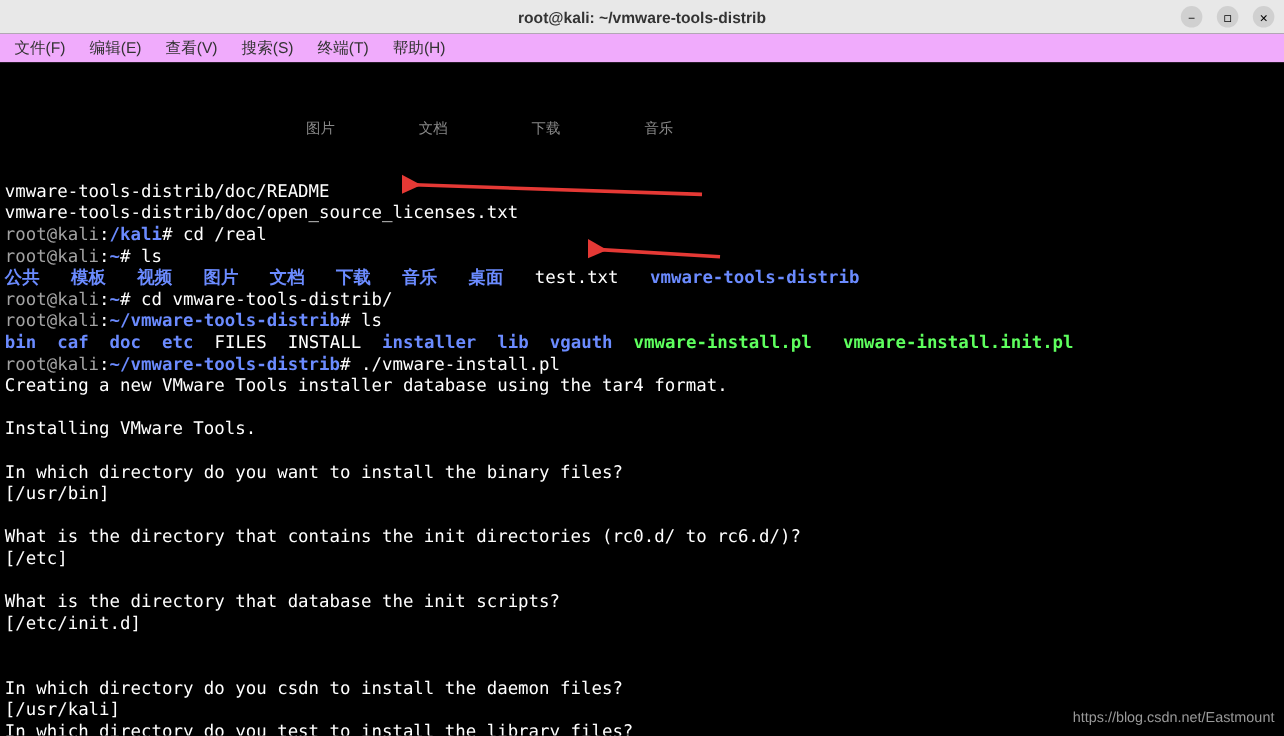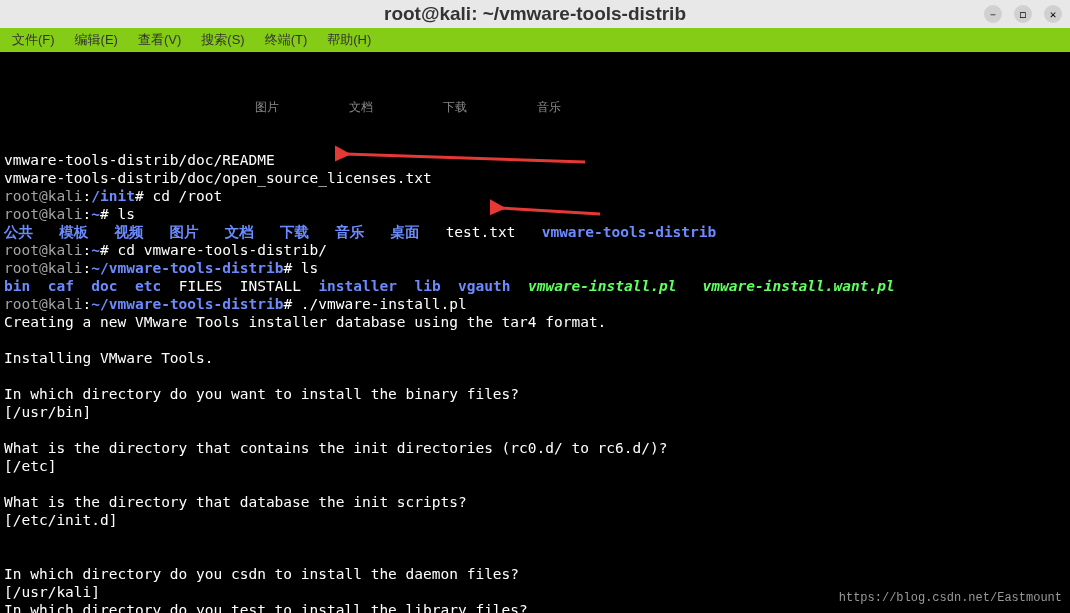--- a/index.html
+++ b/index.html
@@ -14,21 +14,21 @@
     .titlebar {
       height: 28px;
       background: #e8e8e8;
       display: flex;
       align-items: center;
       justify-content: center;
       position: relative;
     }
     .title-text {
       font-family: sans-serif;
-      font-size: 19px;
+      font-size: 13px;
       font-weight: bold;
       color: #333;
     }
     .window-controls {
       position: absolute;
       right: 8px;
       display: flex;
       gap: 12px;
     }
     .win-btn {
@@ -37,21 +37,21 @@
       border-radius: 50%;
       background: #d0d0d0;
       display: flex;
       align-items: center;
       justify-content: center;
       font-size: 11px;
       cursor: pointer;
     }
     .menubar {
       height: 24px;
-      background: #84cc16;
+      background: #f0abfc;
       display: flex;
       align-items: center;
       padding: 0 6px;
       gap: 8px;
       font-family: sans-serif;
       font-size: 13px;
       color: #333;
     }
     .menu-item { padding: 2px 6px; cursor: pointer; }
     .terminal {
@@ -60,21 +60,21 @@
       padding: 9px 4px;
       font-size: 14.5px;
       line-height: 18px;
       white-space: pre;
       font-family: "DejaVu Sans Mono", monospace;
       position: relative;
       height: calc(100% - 52px);
     }
     .red { color: #a3a3a3; }
     .blue { color: #6b8bff; font-weight: bold; }
-    .green { color: #5eff5e; font-weight: bold; font-style: italic; }
+    .green { color: #5eff5e; font-weight: bold; }
     .white { color: #ffffff; }
     .faded {
       position: absolute;
       top: 0;
       left: 0;
       right: 0;
       color: #888;
       pointer-events: none;
       z-index: 0;
       font-family: sans-serif;
@@ -93,21 +93,21 @@
     .arrow {
       position: absolute;
       pointer-events: none;
       z-index: 2;
     }
     .watermark {
       position: absolute;
       bottom: 6px;
       right: 8px;
       color: #999;
-      font-family: Liberation Mono, monospace;
+      font-family: Liberation Sans, sans-serif;
       font-size: 12px;
     }
   </style>
 </head>
 <body>
 
 <div class="titlebar">
   <span class="title-text">root@kali: ~/vmware-tools-distrib</span>
   <div class="window-controls">
     <div class="win-btn">－</div>
@@ -131,26 +131,26 @@
       <span>图片</span>
       <span>文档</span>
       <span>下载</span>
       <span>音乐</span>
     </div>
   </div>
 
   <div class="term-content">
 <span class="white">vmware-tools-distrib/doc/README</span>
 <span class="white">vmware-tools-distrib/doc/open_source_licenses.txt</span>
-<span class="red">root@kali</span><span class="white">:</span><span class="blue">/init</span><span class="white"># cd /root</span>
+<span class="red">root@kali</span><span class="white">:</span><span class="blue">/kali</span><span class="white"># cd /real</span>
 <span class="red">root@kali</span><span class="white">:</span><span class="blue">~</span><span class="white"># ls</span>
 <span class="blue">公共</span>   <span class="blue">模板</span>   <span class="blue">视频</span>   <span class="blue">图片</span>   <span class="blue">文档</span>   <span class="blue">下载</span>   <span class="blue">音乐</span>   <span class="blue">桌面</span>   <span class="white">test.txt</span>   <span class="blue">vmware-tools-distrib</span>
 <span class="red">root@kali</span><span class="white">:</span><span class="blue">~</span><span class="white"># cd vmware-tools-distrib/</span>
 <span class="red">root@kali</span><span class="white">:</span><span class="blue">~/vmware-tools-distrib</span><span class="white"># ls</span>
-<span class="blue">bin</span>  <span class="blue">caf</span>  <span class="blue">doc</span>  <span class="blue">etc</span>  <span class="white">FILES</span>  <span class="white">INSTALL</span>  <span class="blue">installer</span>  <span class="blue">lib</span>  <span class="blue">vgauth</span>  <span class="green">vmware-install.pl</span>   <span class="green">vmware-install.want.pl</span>
+<span class="blue">bin</span>  <span class="blue">caf</span>  <span class="blue">doc</span>  <span class="blue">etc</span>  <span class="white">FILES</span>  <span class="white">INSTALL</span>  <span class="blue">installer</span>  <span class="blue">lib</span>  <span class="blue">vgauth</span>  <span class="green">vmware-install.pl</span>   <span class="green">vmware-install.init.pl</span>
 <span class="red">root@kali</span><span class="white">:</span><span class="blue">~/vmware-tools-distrib</span><span class="white"># ./vmware-install.pl</span>
 <span class="white">Creating a new VMware Tools installer database using the tar4 format.</span>
 <span class="white"></span>
 <span class="white">Installing VMware Tools.</span>
 <span class="white"></span>
 <span class="white">In which directory do you want to install the binary files?</span>
 <span class="white">[/usr/bin]</span>
 <span class="white"></span>
 <span class="white">What is the directory that contains the init directories (rc0.d/ to rc6.d/)?</span>
 <span class="white">[/etc]</span>

